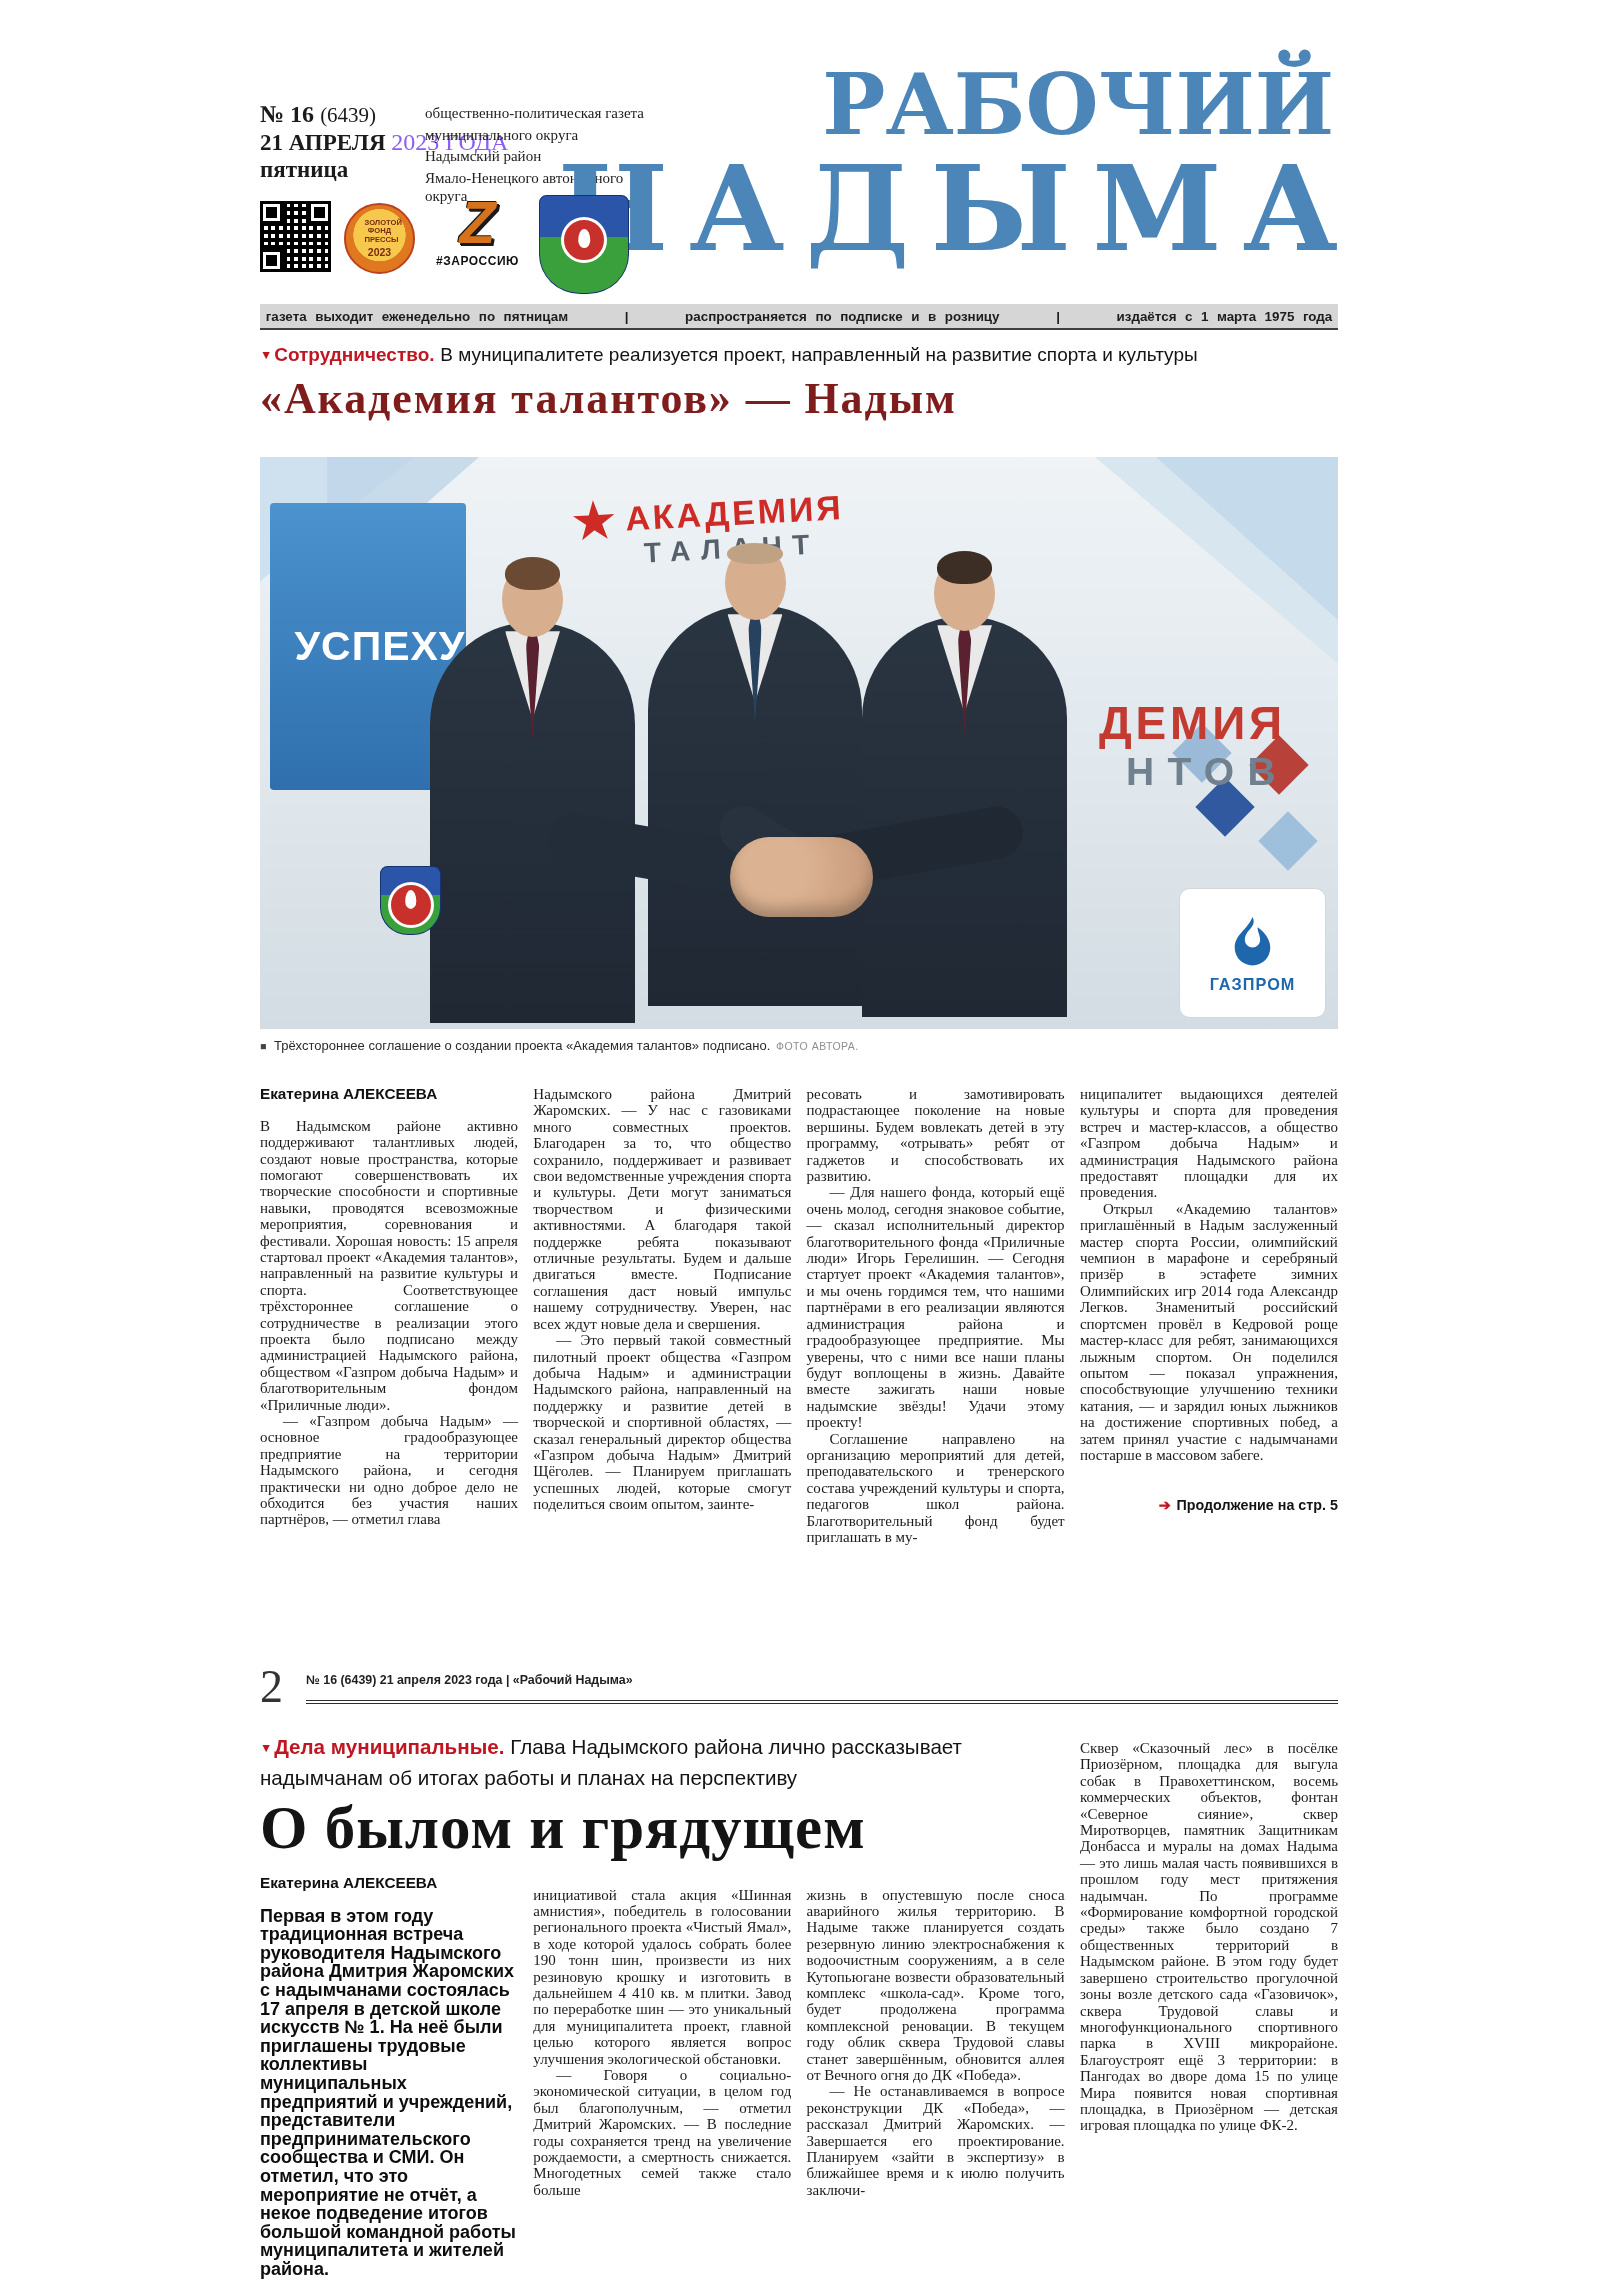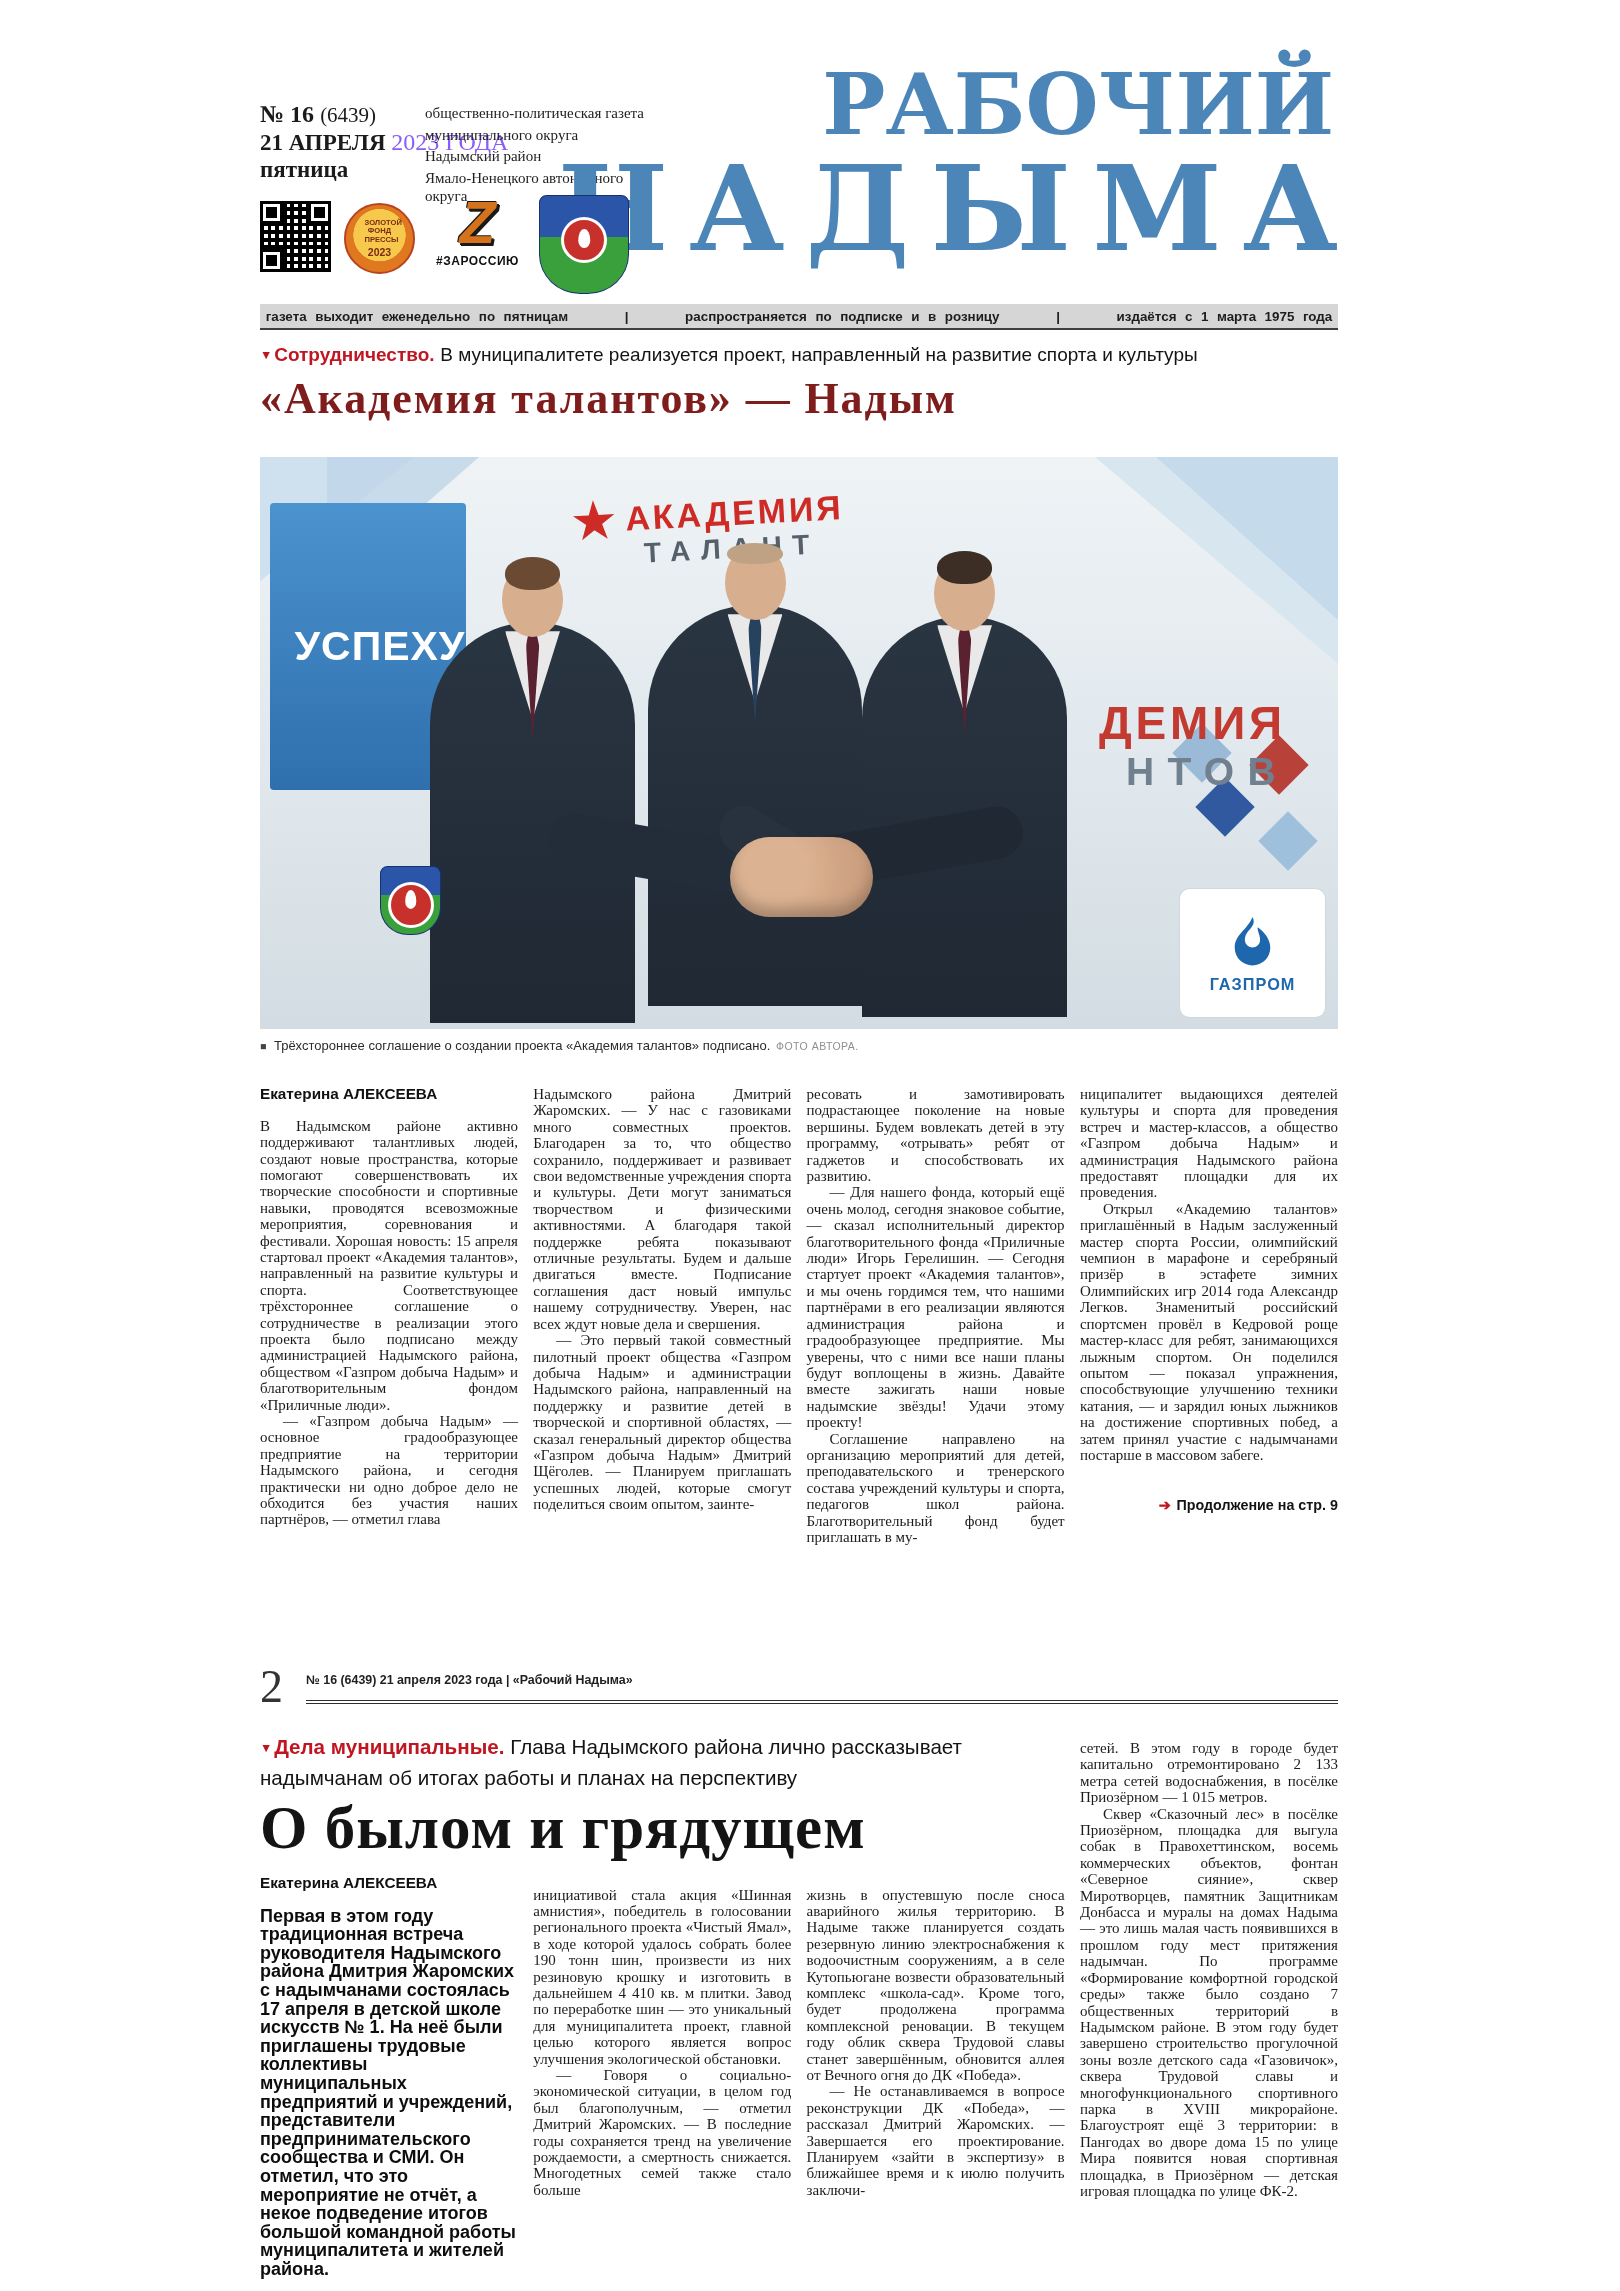--- a/index.html
+++ b/index.html
@@ -272,32 +272,31 @@
           <p>ресовать и замотивировать подрастающее поколение на новые вершины. Будем вовлекать детей в эту программу, «отрывать» ребят от гаджетов и способствовать их развитию.</p>
           <p>— Для нашего фонда, который ещё очень молод, сегодня знаковое событие, — сказал исполнительный директор благотворительного фонда «Приличные люди» Игорь Герелишин. — Сегодня стартует проект «Академия талантов», и мы очень гордимся тем, что нашими партнёрами в его реализации являются администрация района и градообразующее предприятие. Мы уверены, что с ними все наши планы будут воплощены в жизнь. Давайте вместе зажигать наши новые надымские звёзды! Удачи этому проекту!</p>
           <p>Соглашение направлено на организацию мероприятий для детей, преподавательского и тренерского состава учреждений культуры и спорта, педагогов школ района. Благотворительный фонд будет приглашать в му-</p>
         </div>
       <div class="bodycol">
         <div>
             <p>ниципалитет выдающихся деятелей культуры и спорта для проведения встреч и мастер-классов, а общество «Газпром добыча Надым» и администрация Надымского района предоставят площадки для их проведения.</p>
             <p>Открыл «Академию талантов» приглашённый в Надым заслуженный мастер спорта России, олимпийский чемпион в марафоне и серебряный призёр в эстафете зимних Олимпийских игр 2014 года Александр Легков. Знаменитый российский спортсмен провёл в Кедровой роще мастер-класс для ребят, занимающихся лыжным спортом. Он поделился опытом — показал упражнения, способствующие улучшению техники катания, — и зарядил юных лыжников на достижение спортивных побед, а затем принял участие с надымчанами постарше в массовом забеге.</p>
           </div>
         <div class="continue">
-          <span class="arrow">➔</span><span>Продолжение на стр. 9</span>
+          <span class="arrow">➔</span><span>Продолжение на стр. 5</span>
         </div>
       </div>
     </div>
 
     <div class="folio">
       <div class="pnum">2</div>
       <div class="folio-right">№ 16 (6439) 21 апреля 2023 года | «Рабочий Надыма»</div>
     </div>
 
     <div class="a2col4 bodycol">
-        <p>сетей. В этом году в городе будет капитально отремонтировано 2 133 метра сетей водоснабжения, в посёлке Приозёрном — 1 015 метров.</p>
         <p>Сквер «Сказочный лес» в посёлке Приозёрном, площадка для выгула собак в Правохеттинском, восемь коммерческих объектов, фонтан «Северное сияние», сквер Миротворцев, памятник Защитникам Донбасса и муралы на домах Надыма — это лишь малая часть появившихся в прошлом году мест притяжения надымчан. По программе «Формирование комфортной городской среды» также было создано 7 общественных территорий в Надымском районе. В этом году будет завершено строительство прогулочной зоны возле детского сада «Газовичок», сквера Трудовой славы и многофункционального спортивного парка в XVIII микрорайоне. Благоустроят ещё 3 территории: в Пангодах во дворе дома 15 по улице Мира появится новая спортивная площадка, в Приозёрном — детская игровая площадка по улице ФК-2.</p>
       </div>
 
     <div class="kicker kicker2">
       <span class="k-marker">▼</span><span class="k-label">Дела муниципальные.</span><span class="k-text">Глава Надымского района лично рассказывает надымчанам об итогах работы и планах на перспективу</span>
     </div>
     <h1 class="headline2" style="margin:0">О былом и грядущем</h1>
 
     <div class="a2cols">
       <div class="bodycol">

